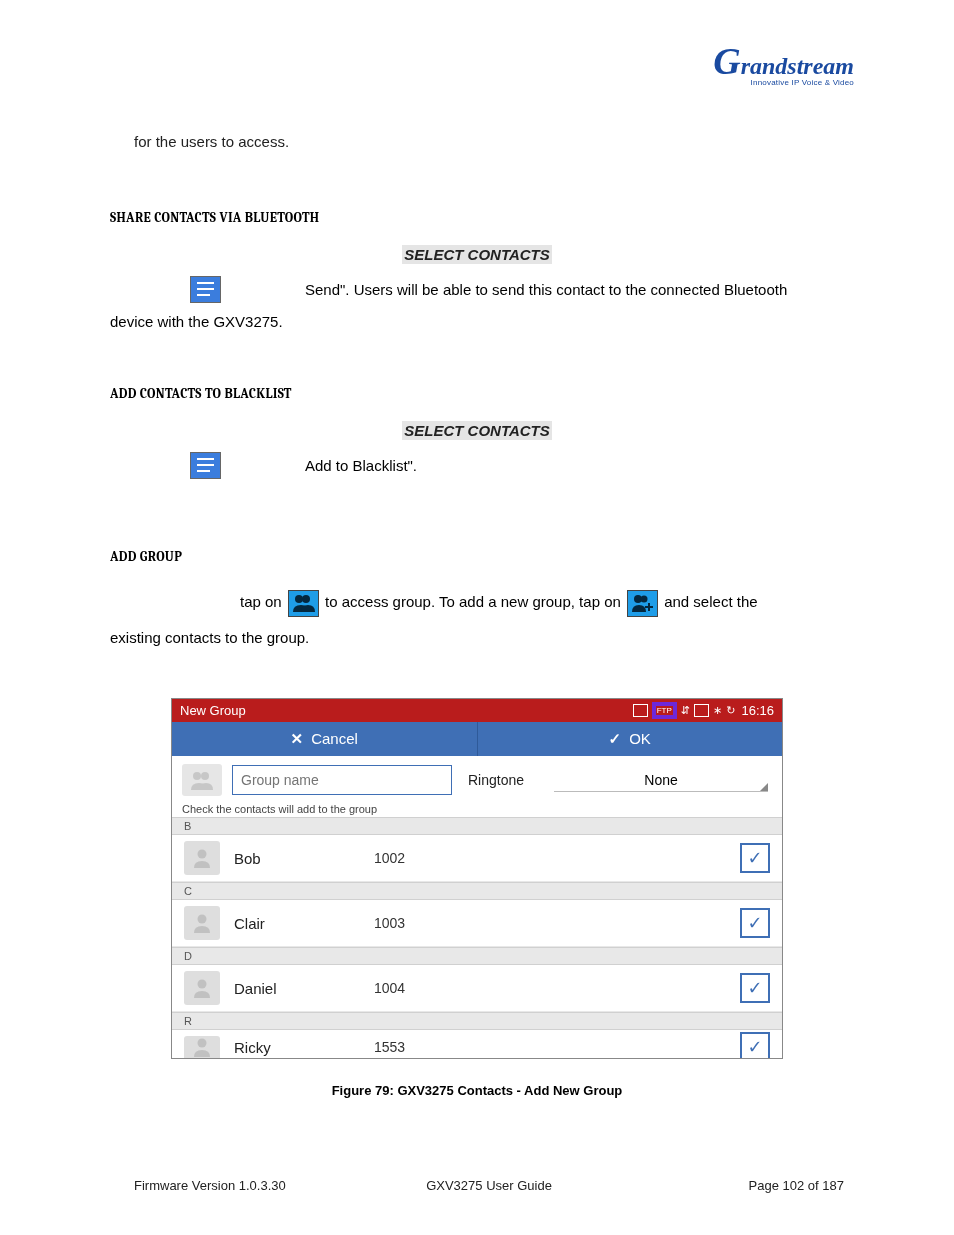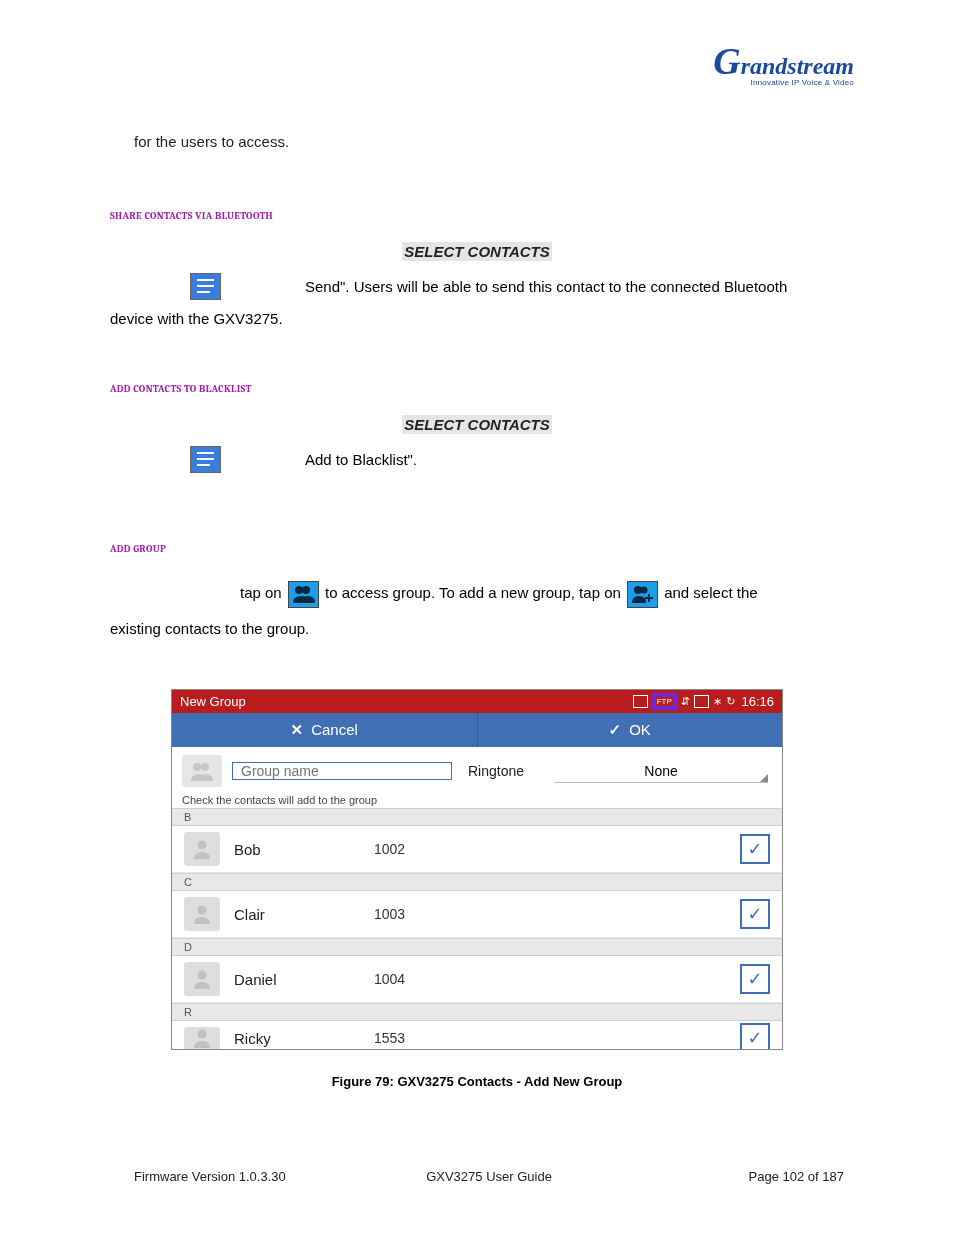--- a/index.html
+++ b/index.html
@@ -39,22 +39,22 @@
   }
   .para {
     font-size: 15px;
     color: #222;
     line-height: 1.6;
     margin: 70px 0 0 24px;
   }
   .heading {
     font-family: Cambria, Georgia, serif;
     font-weight: bold;
-    color: #a21caf;
-    font-size: 10px;
+    color: #000000;
+    font-size: 13px;
     margin-top: 56px;
     margin-bottom: 20px;
     letter-spacing: 0.3px;
   }
   .select-label {
     display: inline-block;
     background: #e5e5e5;
     font-weight: bold;
     font-style: italic;
     font-size: 15px;
@@ -182,21 +182,21 @@
     height: 32px;
     background: #e6e6e6;
     border-radius: 3px;
     display: flex;
     align-items: center;
     justify-content: center;
   }
   .group-avatar svg { opacity: 0.5; }
   .groupname-input {
     border: 1px solid #3f6fb5;
-    height: 18px;
+    height: 30px;
     width: 220px;
     color: #9a9a9a;
     padding: 0 8px;
     font-size: 14px;
     box-sizing: border-box;
     outline: none;
   }
   .ringtone-row {
     flex: 1;
     display: flex;

